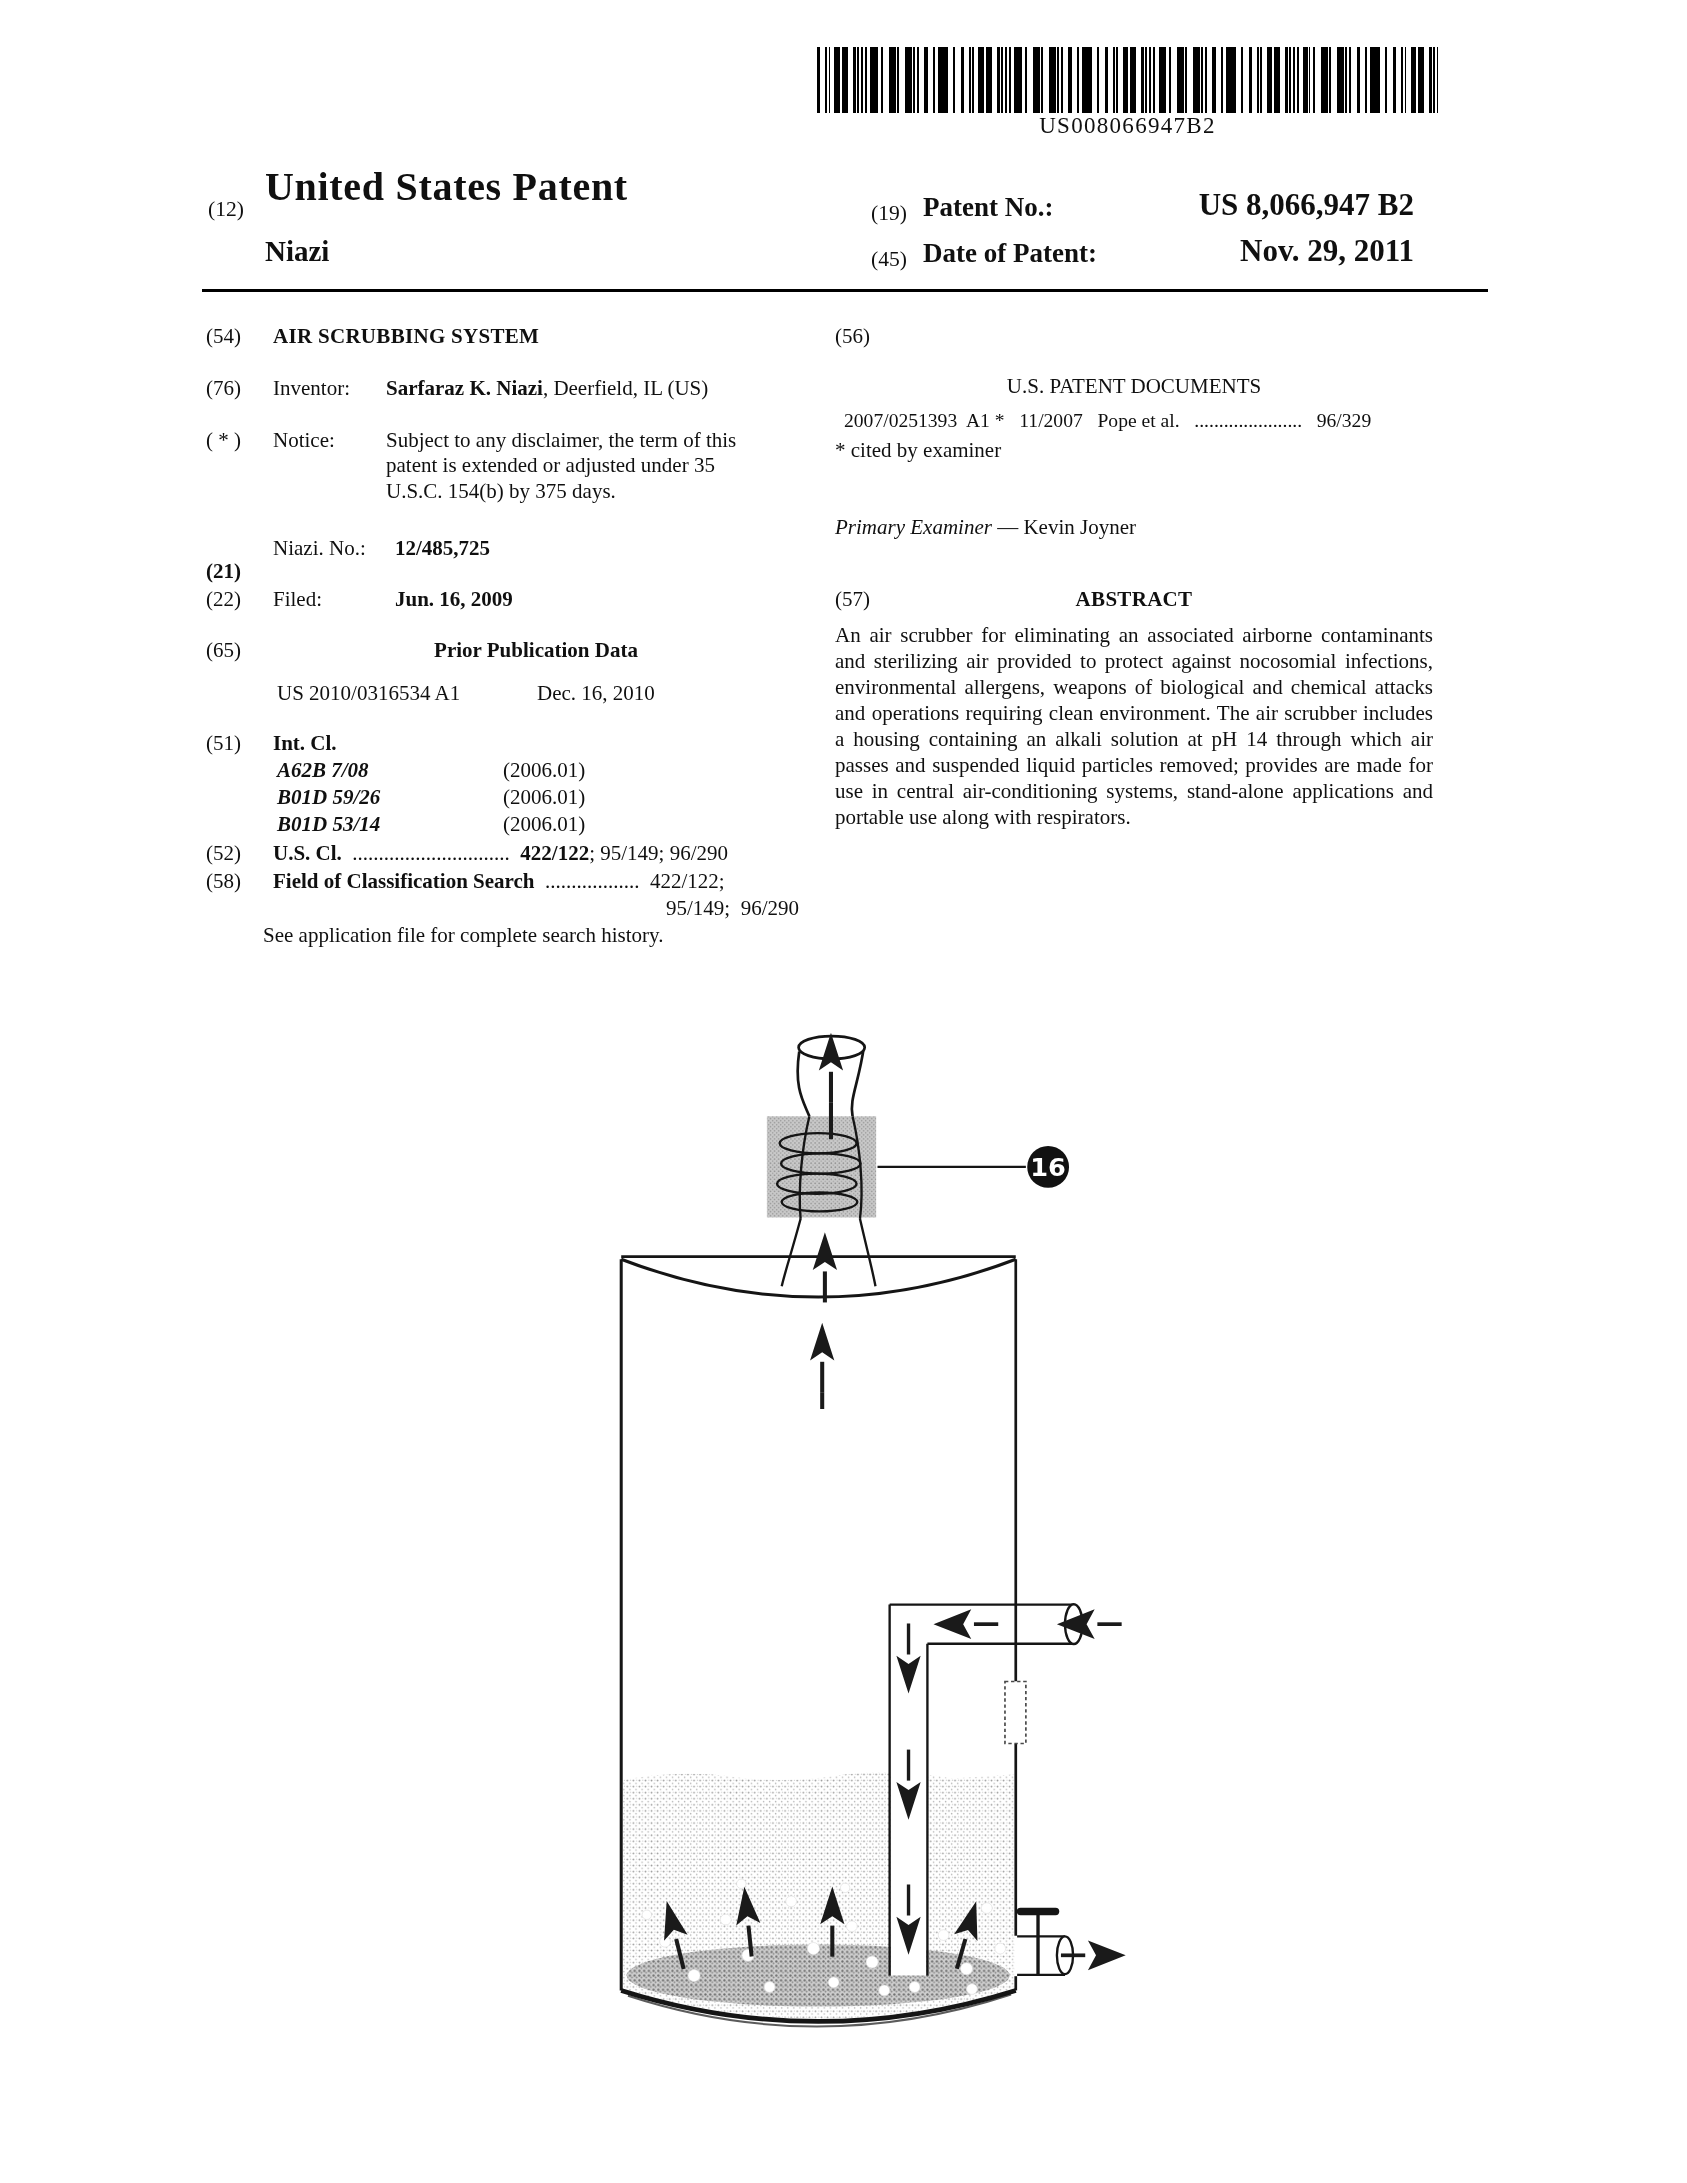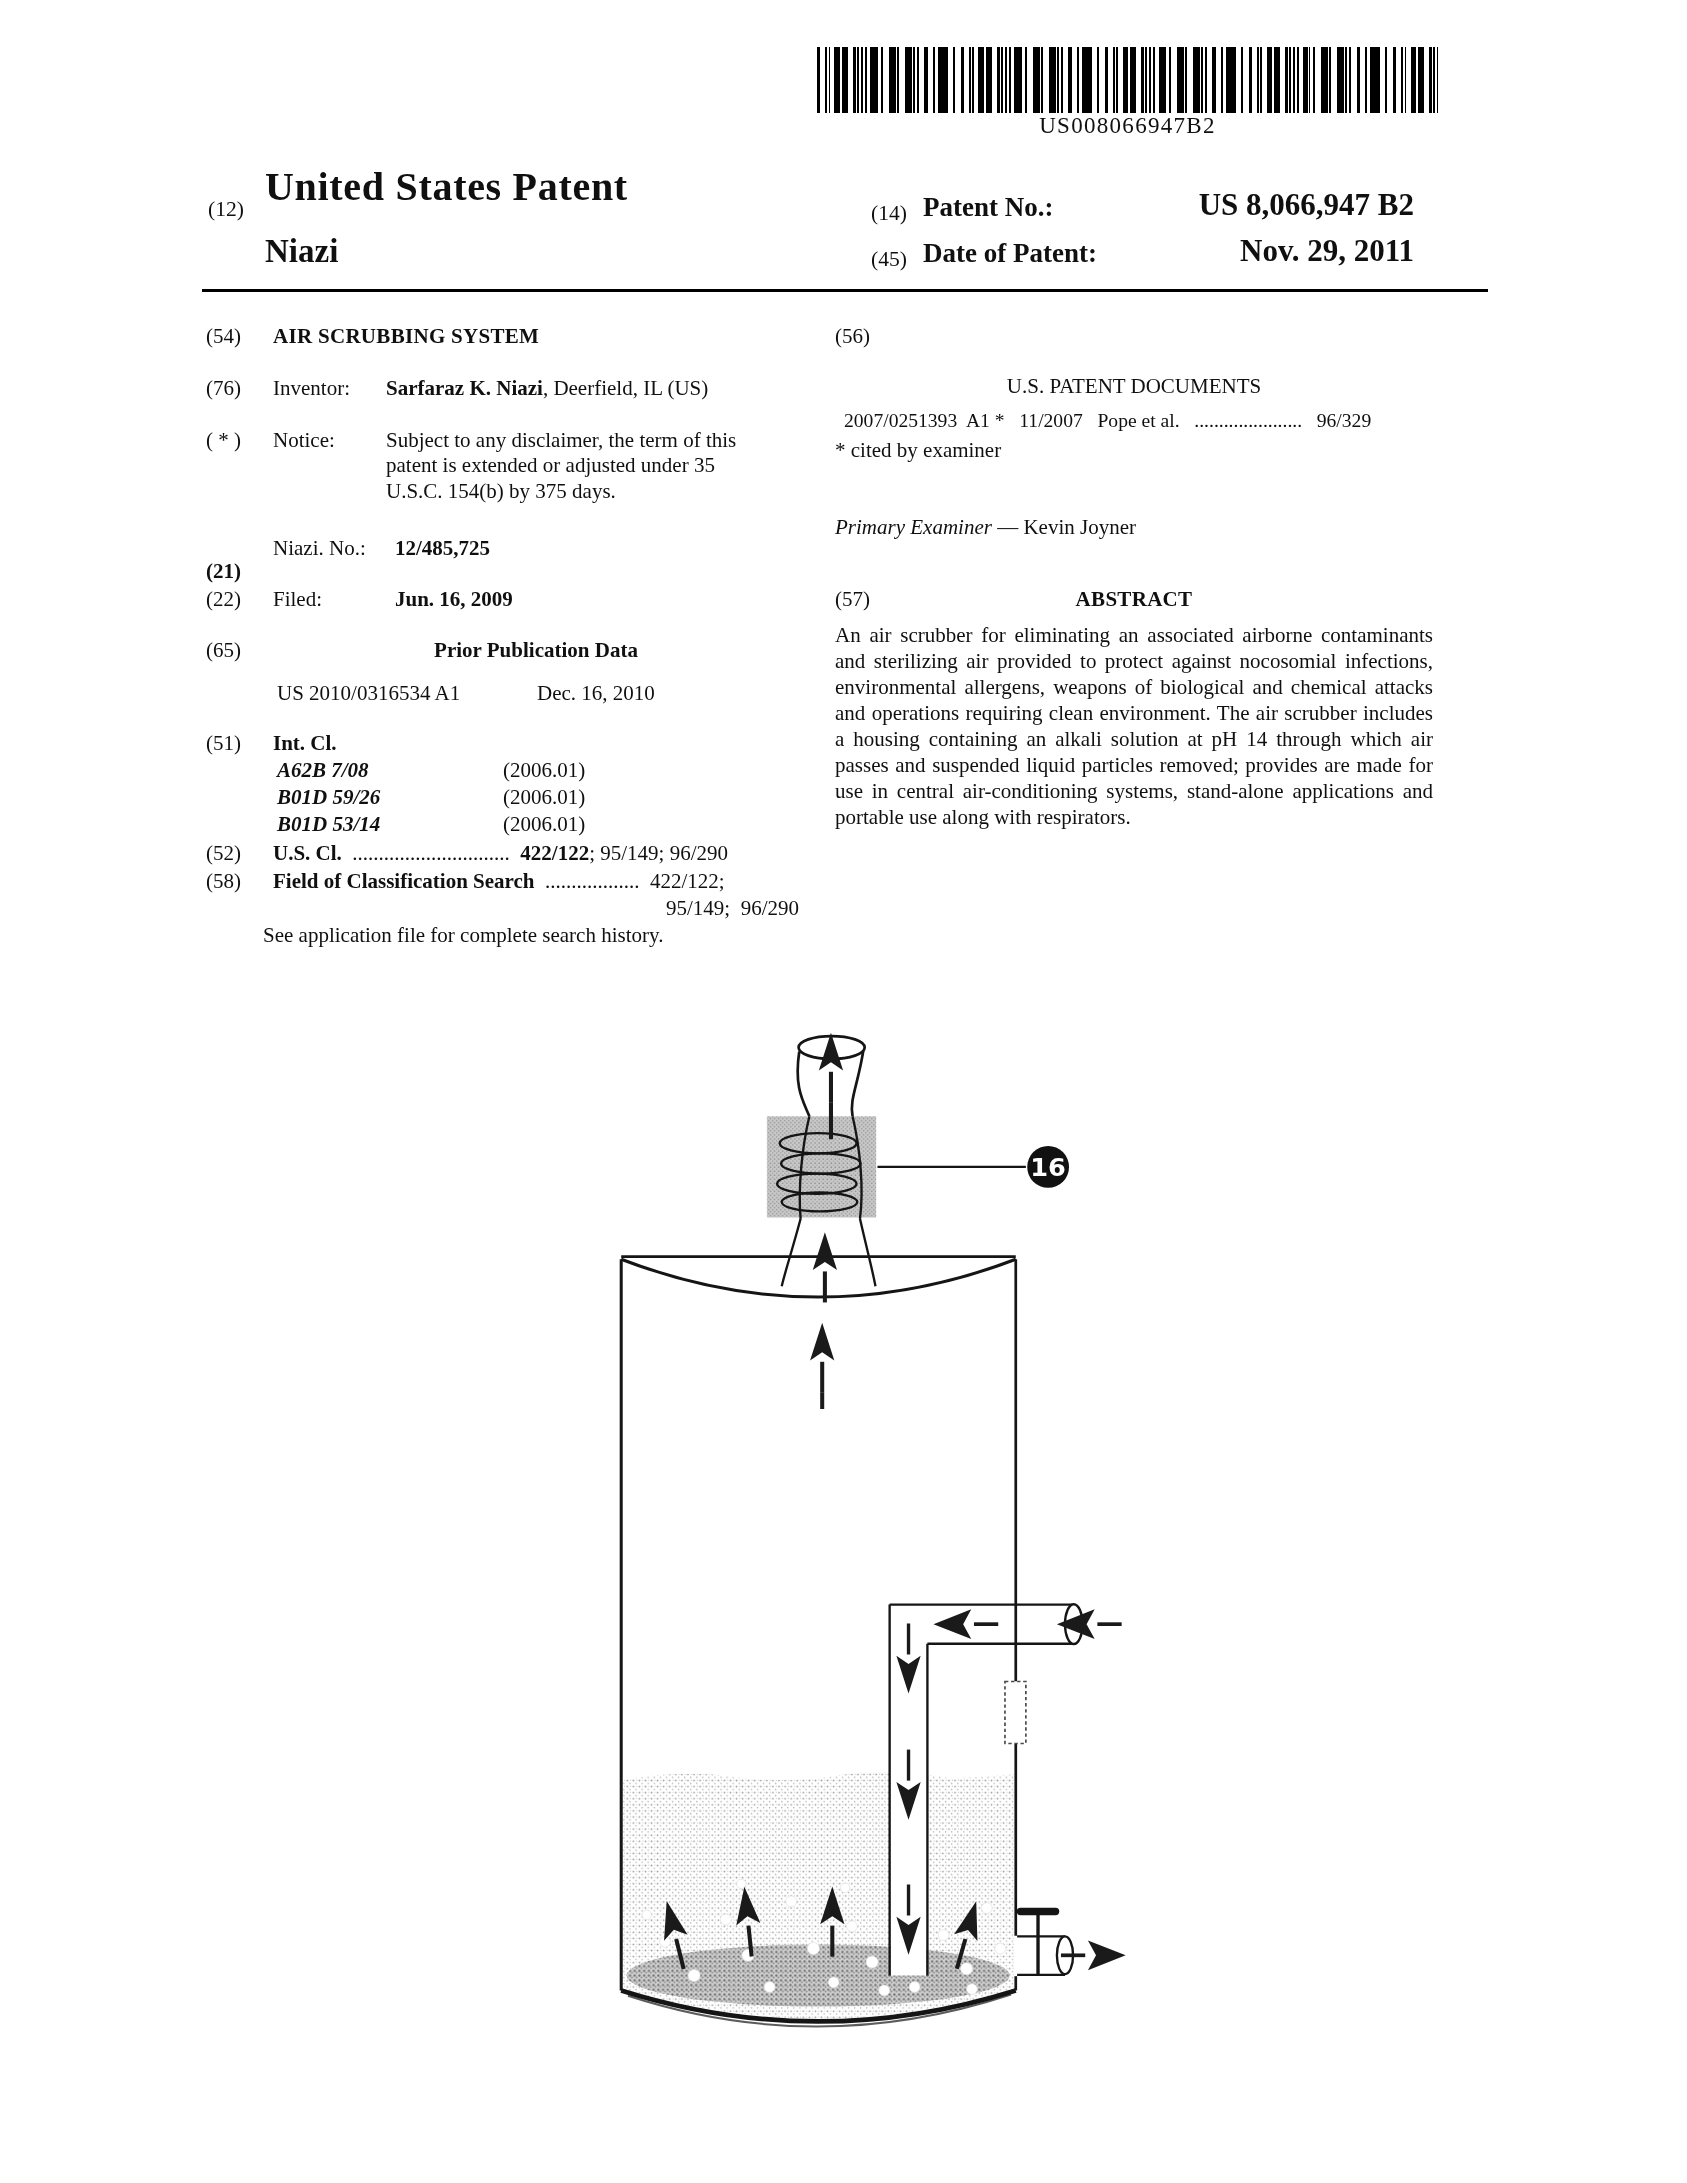--- a/index.html
+++ b/index.html
@@ -26,23 +26,23 @@
 </head>
 <body>
 
 <div id="sheet">
 
   <div id="barcode"></div>
   <div id="barcode-num">US008066947B2</div>
 
   <div class="ln parenum" style="left:208px;top:196px;">(12)</div>
   <div class="ln title-big" style="left:265px;top:174px;">United States Patent</div>
-  <div class="ln" style="left:265px;top:238px;font-size:33px;font-weight:bold;">Niazi</div>
-
-  <div class="ln parenum" style="left:871px;top:200px;">(14)</div>
+  <div class="ln" style="left:265px;top:238px;font-size:29px;font-weight:bold;">Niazi</div>
+
+  <div class="ln parenum" style="left:871px;top:200px;">(19)</div>
   <div class="ln hdr-lbl" style="left:923px;top:194px;">Patent No.:</div>
   <div class="ln hdr-val" style="right:273px;top:192px;">US 8,066,947 B2</div>
 
   <div class="ln parenum" style="left:871px;top:246px;">(45)</div>
   <div class="ln hdr-lbl" style="left:923px;top:240px;">Date of Patent:</div>
   <div class="ln hdr-val" style="right:273px;top:238px;">Nov. 29, 2011</div>
 
   <div id="rule"></div>
 
   <div class="ln" style="left:206px;top:323px;">(54)</div>

